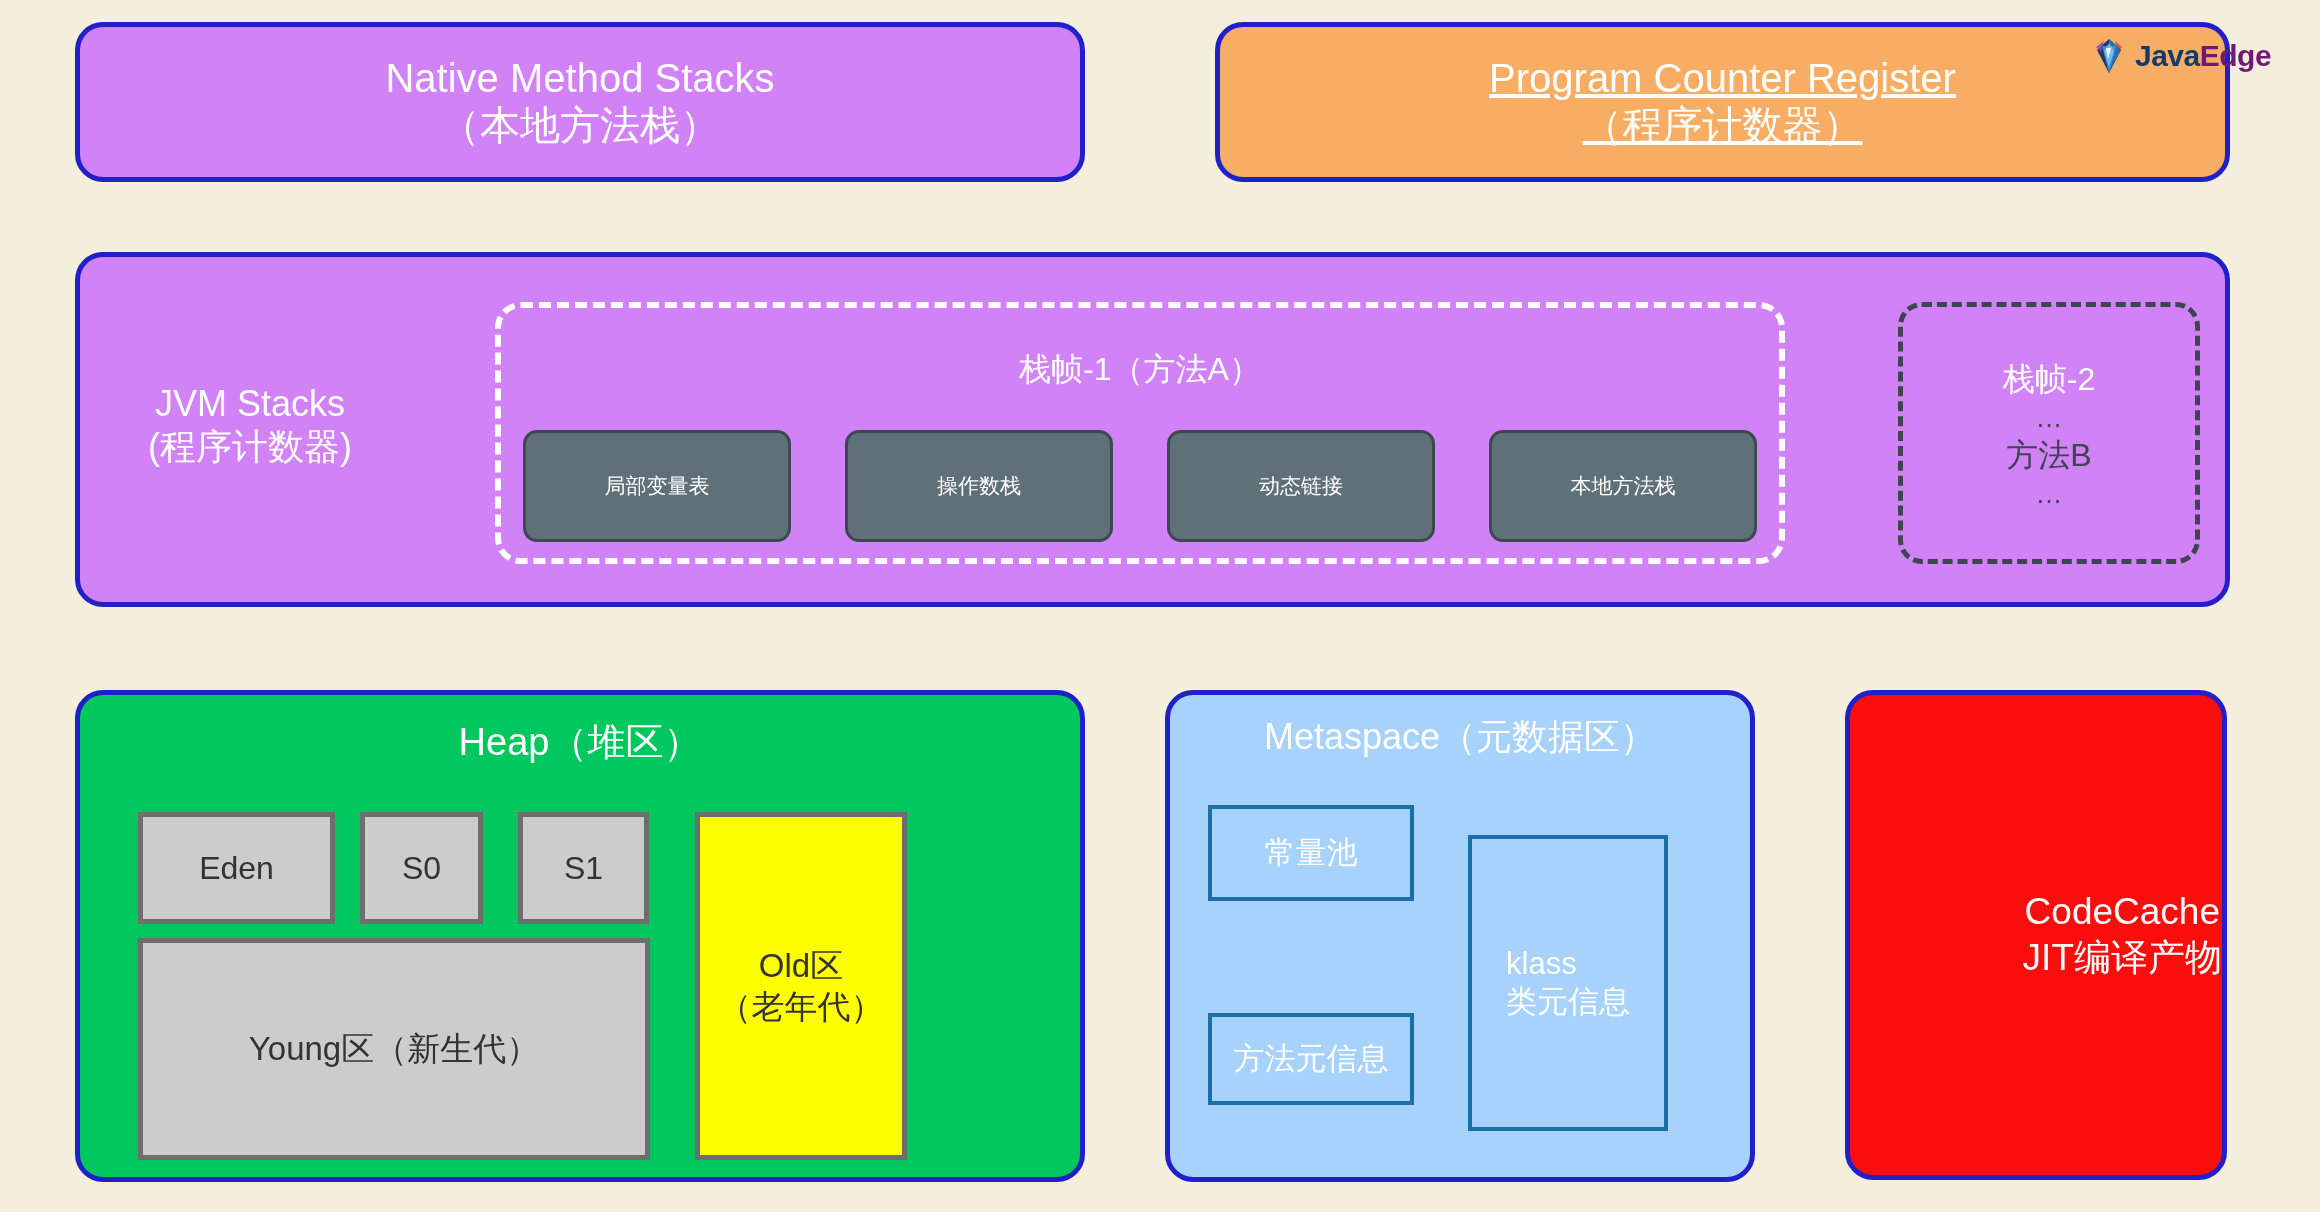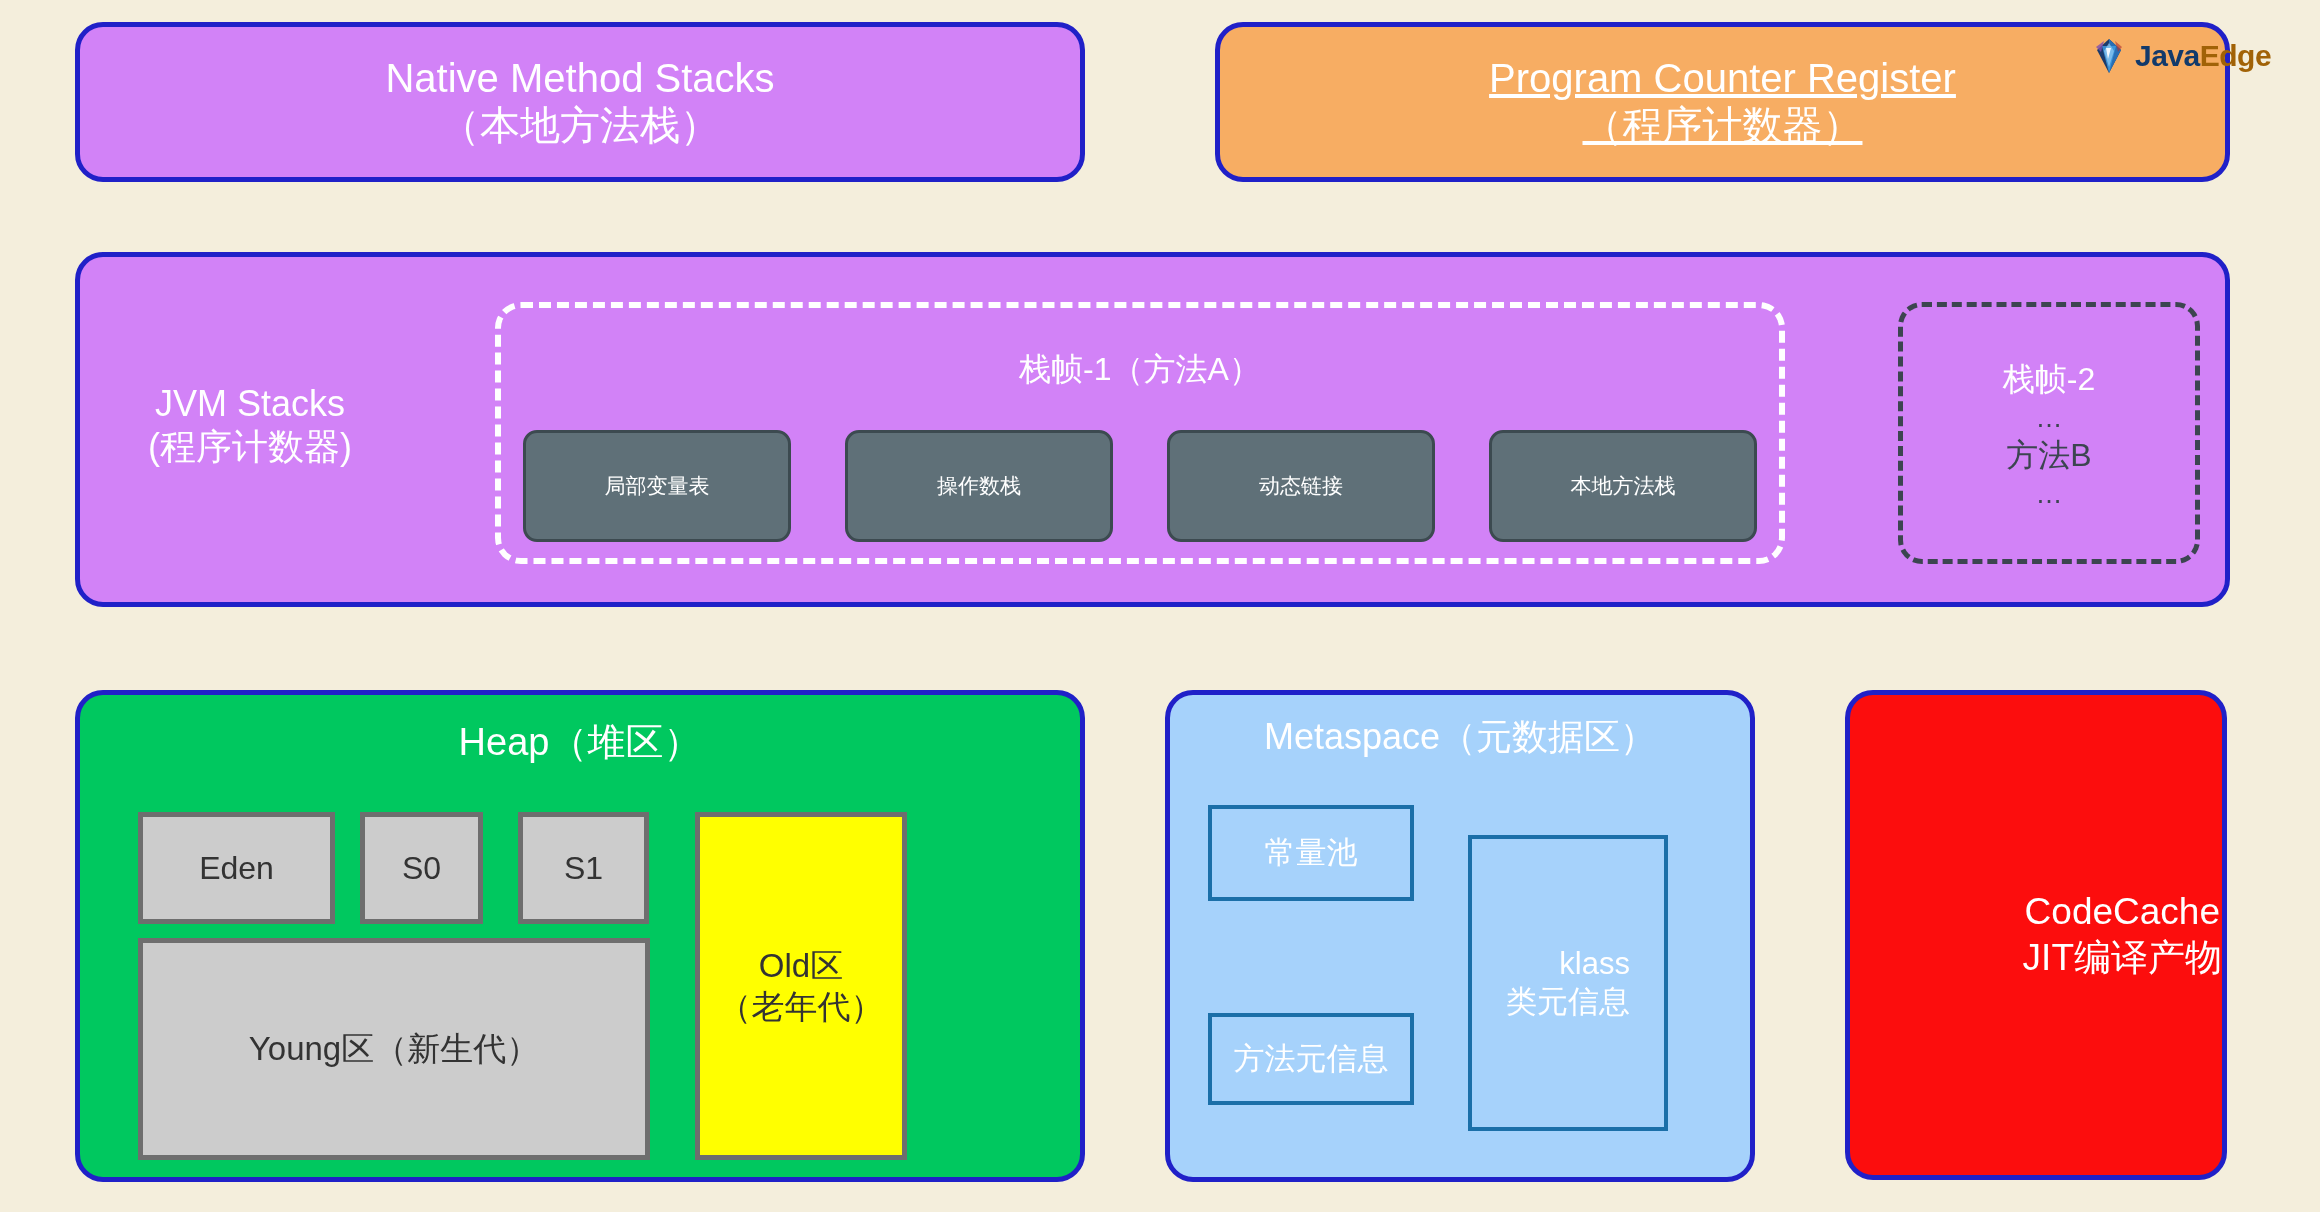--- a/index.html
+++ b/index.html
@@ -47,21 +47,21 @@
 
   
   #brand-logo {
     left: 2090px; top: 32px; width: 220px; height: 48px;
     display: flex; align-items: center; gap: 7px;
   }
   #brand-logo .logo-text {
     font-size: 30px; font-weight: bold; letter-spacing: -0.5px;
   }
   .logo-java { color: #123A6B; }
-  .logo-edge { color: #a16207; }
+  .logo-edge { color: #701a75; }
 
   
   #jvm-stacks {
     left: 75px; top: 252px; width: 2155px; height: 355px;
     background: #D282F7;
     display: block;
   }
   #jvm-stacks-label {
     left: 30px; top: 125px; width: 280px;
     color: #FFFFFF; font-size: 36px; text-align: center;
@@ -140,21 +140,21 @@
   }
   #metaspace-title {
     left: 0; top: 18px; width: 100%;
     text-align: center; color: #FFFFFF; font-size: 36px;
   }
   .meta-box {
     border: 4px solid #1B6FA8;
     background: transparent;
     color: #FFFFFF;
     display: flex; align-items: center; justify-content: center;
-    text-align: right; line-height: 1.22; white-space: pre-line;
+    text-align: left; line-height: 1.22; white-space: pre-line;
   }
   #const-pool   { left: 38px; top: 110px; width: 206px; height: 96px; font-size: 31px; }
   #method-meta  { left: 38px; top: 318px; width: 206px; height: 92px; font-size: 31px; }
   #klass-box    { left: 298px; top: 112px; width: 200px; height: 296px; font-size: 31px; margin-top: 28px; }
 
   #code-cache {
     left: 1845px; top: 690px; width: 382px; height: 490px;
     background: #FC0D0D;
     display: flex; align-items: center; justify-content: flex-end;
   }

